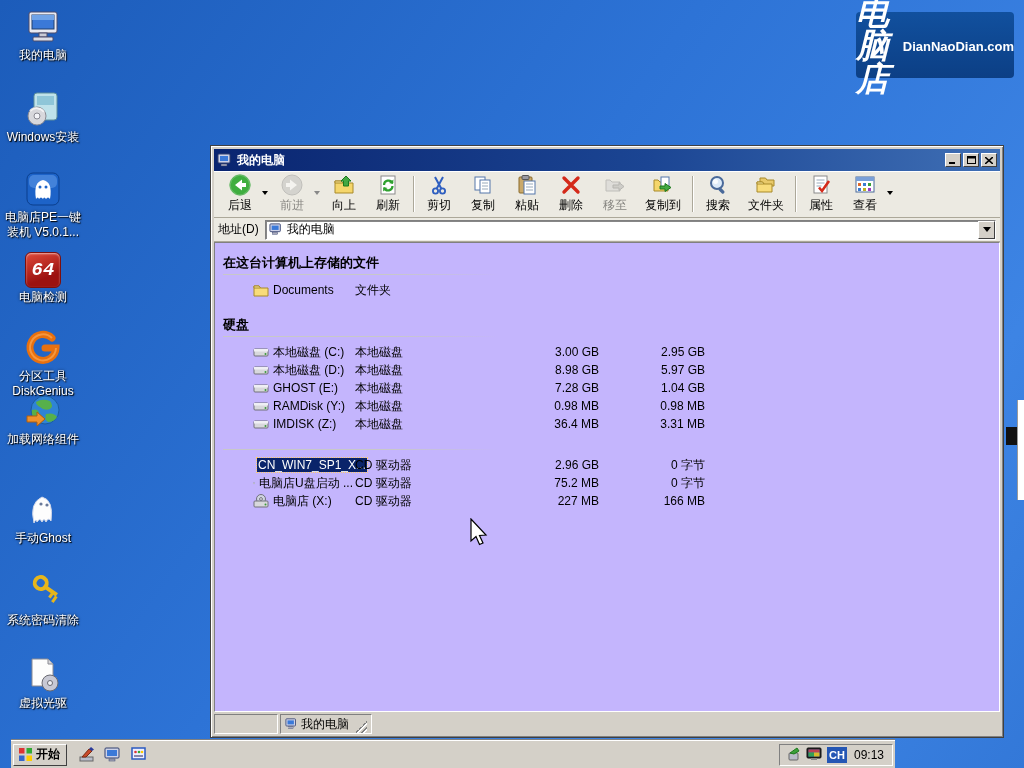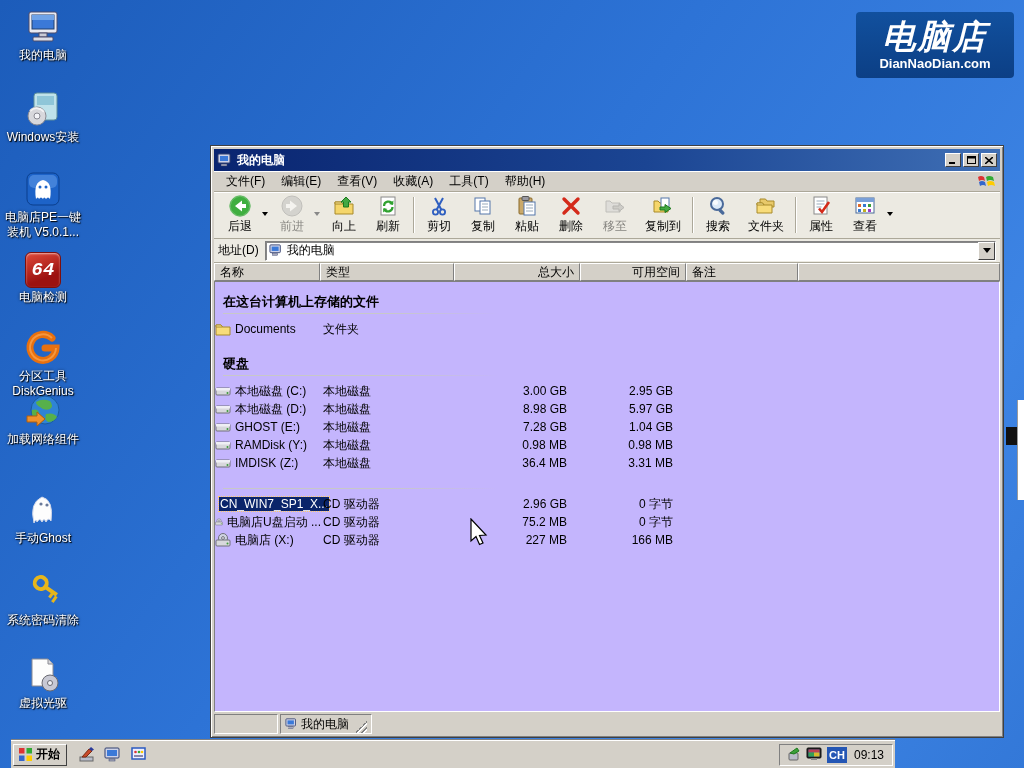--- a/index.html
+++ b/index.html
@@ -18,21 +18,21 @@
     white-space:pre-line; text-shadow:1px 1px 1px #000, 0 0 3px rgba(0,0,0,.75); }
   .badge64 { width:36px; height:36px; border-radius:6px;
     background:linear-gradient(160deg,#e04a3a,#9c1210 70%); border:1px solid #7d0f0d;
     color:#fff; font-weight:bold; font-size:19px; font-style:italic;
     display:flex; align-items:center; justify-content:center;
     box-shadow:inset 0 1px 2px rgba(255,255,255,.6);font-family:Liberation Mono, monospace; }
 
   
   .brand { position:absolute; top:12px; right:10px; width:158px; height:66px;
     background:linear-gradient(180deg,#11509e,#0c3f85); border-radius:4px;
-    display:flex; flex-direction:column; align-items:center; justify-content:center; }
+    display:flex; flex-direction:row; align-items:center; justify-content:center; }
   .brand .t1 { color:#fff; font-size:33px; font-weight:bold; font-style:italic; letter-spacing:2px; line-height:1; }
   .brand .t2 { color:#fff; font-size:13px; font-weight:bold; margin-top:3px; }
 
   
   .win { position:absolute; left:210px; top:145px; width:794px; height:593px;
     background:#d4d0c8; border:1px solid #404040;
     box-shadow:inset 1px 1px 0 #fff, inset -1px -1px 0 #808080;
     padding:3px; display:flex; flex-direction:column; }
   .titlebar { height:22px; background:linear-gradient(90deg,#0a2570 0%,#1b4593 55%,#3f6fb5 100%);
     display:flex; align-items:center; padding:0 3px; flex:0 0 auto; }
@@ -75,21 +75,21 @@
   .hc-name{width:106px;} .hc-type{width:134px;}
   .hc-size{width:126px; justify-content:flex-end;} .hc-free{width:106px; justify-content:flex-end;}
   .hc-remark{width:112px;} .hc-fill{flex:1;}
 
   .content { flex:1; background:#c4b5fd; border:1px solid; border-color:#808080 #fff #fff #808080;
     overflow:hidden; padding-top:8px; position:relative; }
   .ghead { font-weight:bold; font-size:13px; color:#000; padding:3px 0 2px 8px; }
   .grule { height:1px; margin-left:8px; width:275px;
     background:linear-gradient(90deg,#c8c8c8 60%,rgba(200,200,200,0)); margin-bottom:6px; }
   .lrow { height:18px; display:flex; align-items:center; }
-  .c-name { width:106px; display:flex; align-items:center; white-space:nowrap; }
+  .c-name { width:106px; display:flex; align-items:center; padding-left:6px; white-space:nowrap;margin-left:32px; }
   .c-name .nlab { margin-left:4px; }
   .c-name .nlab.sel { background:#0a246a; color:#fff; outline:1px dotted #ffcc66; padding:0 1px; }
   .c-type { width:134px; padding-left:2px; white-space:nowrap; }
   .c-size { width:126px; text-align:right; padding-right:14px; }
   .c-free { width:106px; text-align:right; padding-right:14px; } .gap14{height:14px;} .gap16{height:16px;}
 
   .statusbar { height:20px; flex:0 0 auto; display:flex; margin-top:2px; gap:2px; }
   .spanel { border:1px solid; border-color:#808080 #fff #fff #808080; display:flex; align-items:center; padding:0 4px; white-space:nowrap; overflow:hidden; }
   .sp-left{flex:1;} .sp-mid{width:64px;} .sp-right{width:92px;}
   .grip { width:12px; height:12px; margin-left:auto; align-self:flex-end;
@@ -250,35 +250,20 @@
           <rect x="0.5" y="0.5" width="8" height="2" fill="#000"></rect>
         </svg>
       </span>
     <span class="wbtn">
         <svg width="8" height="7" viewBox="0 0 8 7">
           <path d="M0 0 L8 7 M8 0 L0 7" stroke="#000" stroke-width="1.6"></path>
         </svg>
       </span>
   </div>
 
-  <div class="menubar">
-    <span class="mitem">文件(F)</span>
-    <span class="mitem">编辑(E)</span>
-    <span class="mitem">查看(V)</span>
-    <span class="mitem">收藏(A)</span>
-    <span class="mitem">工具(T)</span>
-    <span class="mitem">帮助(H)</span>
-    <span class="spacer"></span>
-    <svg width="20" height="18" viewBox="0 0 20 18">
-        <path d="M2 5 Q5 3 8 5 L9 9 Q6 7 3 9 Z" fill="#d33"></path>
-        <path d="M10 5 Q13 3 17 5 L18 9 Q14 7 11 9 Z" fill="#3a3"></path>
-        <path d="M3 10 Q6 8 9 10 L10 14 Q7 12 4 14 Z" fill="#36c"></path>
-        <path d="M11 10 Q14 8 18 10 L19 14 Q15 12 12 14 Z" fill="#fc0"></path>
-      </svg>
-  </div>
 
   <div class="toolbar">
     <span class="tbtn">
       <span class="tic">
           <svg width="22" height="22" viewBox="0 0 22 22">
             <circle cx="11" cy="11" r="10" fill="#3fae3f" stroke="#1d7a1d"></circle>
             <circle cx="11" cy="11" r="10" fill="none" stroke="#8fdc8f" stroke-width="1.5" opacity=".6"></circle>
             <path d="M13 5.5 L6 11 L13 16.5 L13 13 L17 13 L17 9 L13 9 Z" fill="#fff"></path>
           </svg>
         </span>
@@ -434,28 +419,20 @@
           <rect x="3" y="3" width="8" height="5" fill="#3b79d8"></rect>
           <rect x="4" y="11" width="6" height="2" fill="#aab" stroke="#33406e" stroke-width=".5"></rect>
         </svg>
       <span class="av">我的电脑</span>
       <span class="addr-drop">
           <span class="dc"></span>
         </span>
     </div>
   </div>
 
-  <div class="headers">
-    <span class="hcell hc-name">名称</span>
-    <span class="hcell hc-type">类型</span>
-    <span class="hcell hc-size">总大小</span>
-    <span class="hcell hc-free">可用空间</span>
-    <span class="hcell hc-remark">备注</span>
-    <span class="hcell hc-fill"></span>
-  </div>
 
   <div class="content">
 
     <div class="ghead">在这台计算机上存储的文件</div>
     <div class="grule"></div>
 
     <div class="lrow">
       <span class="c-name">
         <svg width="16" height="14" viewBox="0 0 16 14">
             <path d="M1 3 L1 13 L15 13 L15 5 L7.5 5 L6 3 Z" fill="#f8dc7a" stroke="#a88a2a"></path>

